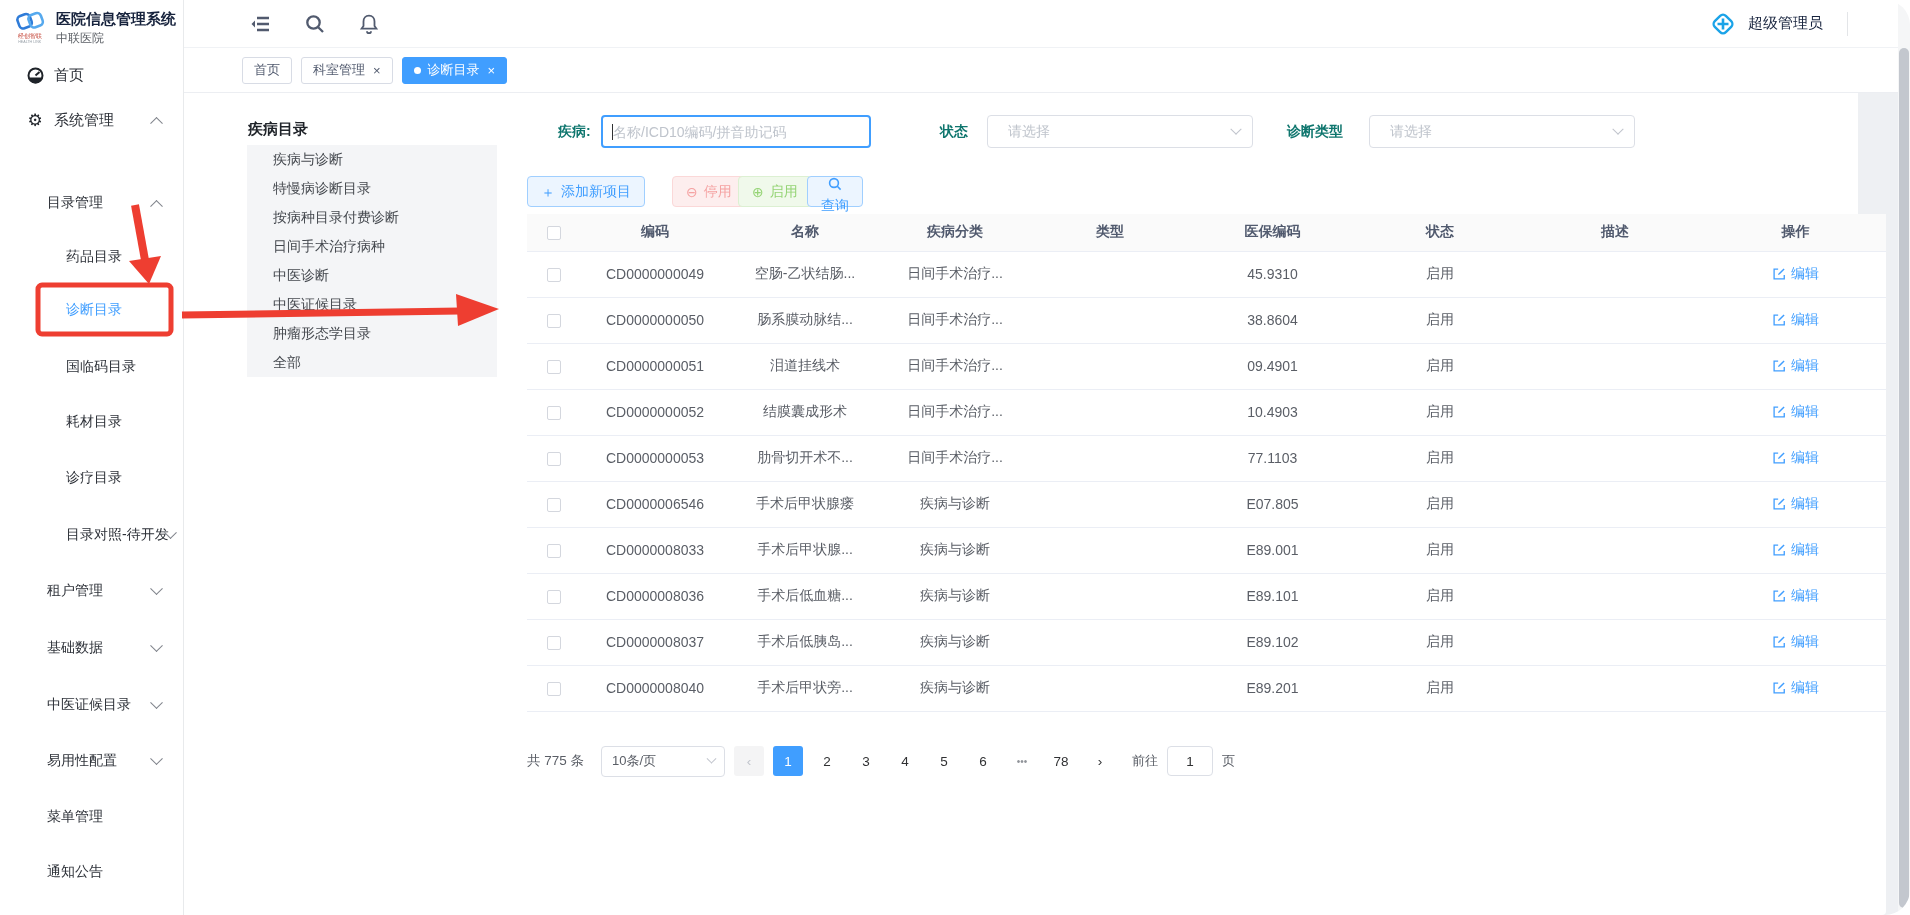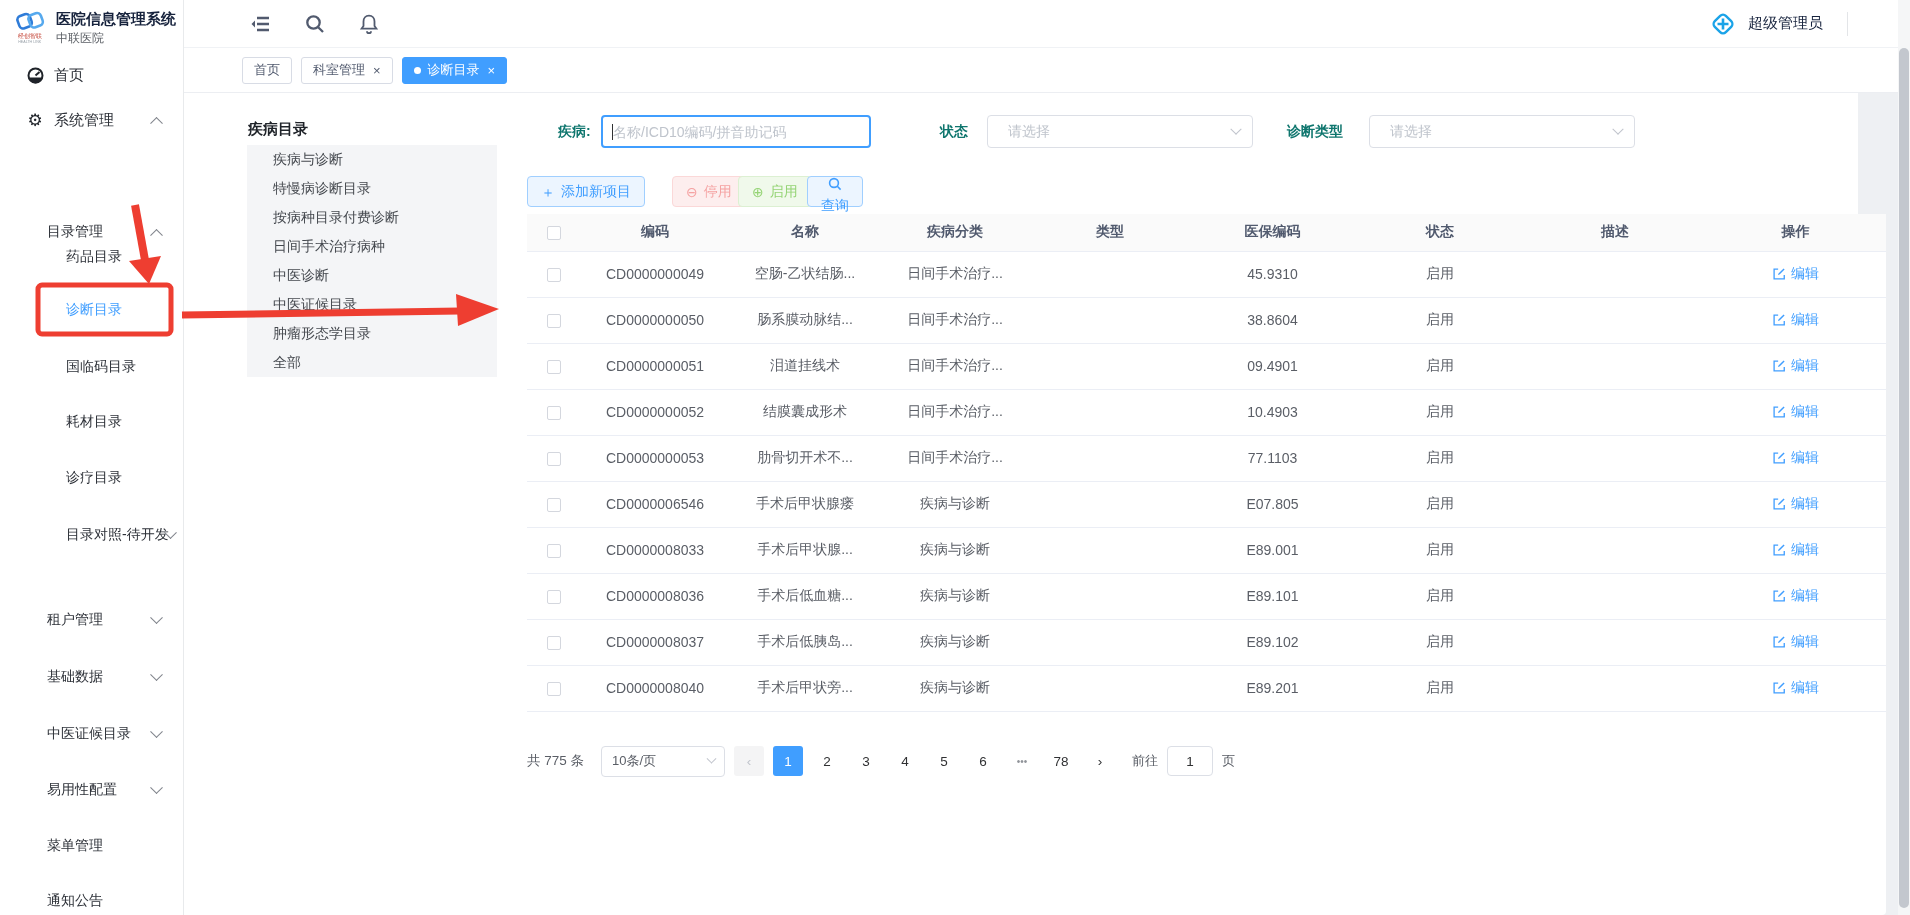--- a/index.html
+++ b/index.html
@@ -1,30 +1,30 @@
 <!DOCTYPE html>
 <html><head>
 <meta charset="utf-8">
 <style>
   * { margin:0; padding:0; box-sizing:border-box; }
   body { font-family:"Liberation Sans","DejaVu Sans",sans-serif; background:#fff; }
-  .screen { position:relative; width:1910px; height:915px; background:#fff; overflow:hidden; color:#303133; font-size:14px; }
+  .screen { position:relative; width:1910px; height:915px; background:#fff; overflow:hidden; color:#303133; font-size:14px;border-radius:25px; }
 
   
   .sidebar { position:absolute; left:0; top:0; width:184px; height:915px; background:#fff; border-right:1px solid #e8eaec; z-index:6; }
   .logo-row { display:flex; align-items:flex-start; gap:9px; padding:9px 0 0 13px; }
   .logo-badge { width:34px; display:flex; flex-direction:column; align-items:center; }
   .logo-cap-cn { font-size:6px; color:#c0392b; letter-spacing:0; line-height:6px; }
   .logo-cap-en { font-size:4px; color:#98a0a8; transform:scale(.9); line-height:5px; }
   .brand-title { font-size:15px; font-weight:bold; color:#17233d; line-height:19px; }
   .brand-sub { font-size:12px; color:#5c6066; margin-top:2px; }
   .side-item { position:absolute; left:0; width:183px; height:34px; display:flex; align-items:center; cursor:pointer; color:#2d3138; }
   .side-item .lbl { white-space:nowrap; }
   .lv1 { padding-left:26px; gap:10px; font-size:15px; }
-  .lv2 { padding-left:47px; font-size:14px;margin-top:29px; }
+  .lv2 { padding-left:47px; font-size:14px; }
   .lv3 { padding-left:66px; font-size:14px; }
   .side-item.active .lbl { color:#409eff; }
   .chev { position:absolute; width:9px; height:9px; border-right:1.6px solid #80848c; border-bottom:1.6px solid #80848c; }
   .chev.up   { right:22px; transform:rotate(-135deg) translate(-2px,-2px); }
   .chev.down { right:22px; transform:rotate(45deg) translate(-2px,-2px); }
   .mi { width:18px; height:18px; display:inline-flex; align-items:center; justify-content:center; color:#1f2329; }
 
   
   .header { position:absolute; left:184px; top:0; width:1726px; height:48px; background:#fff; border-bottom:1px solid #f0f2f5; display:flex; align-items:center; z-index:5; }
   .hicons { display:flex; align-items:center; gap:32px; margin-left:66px; }

